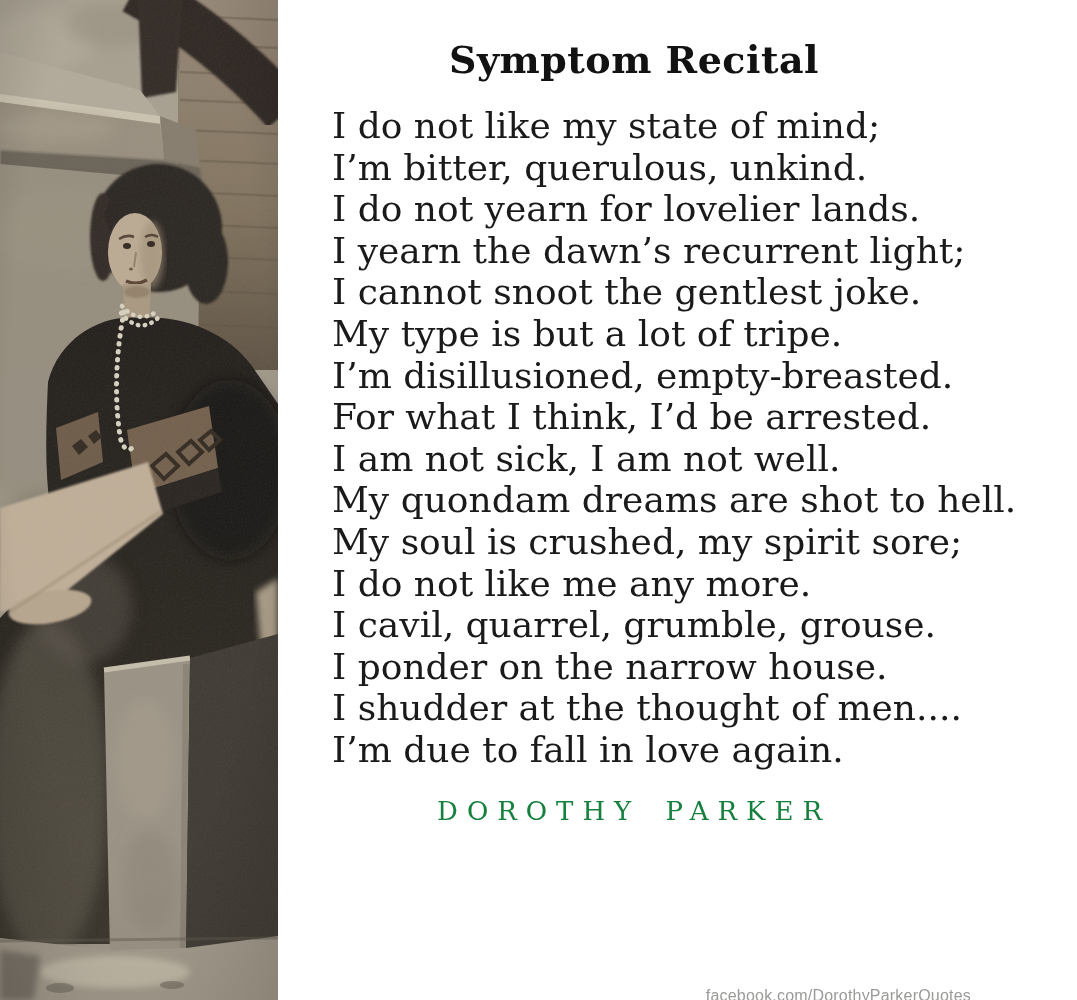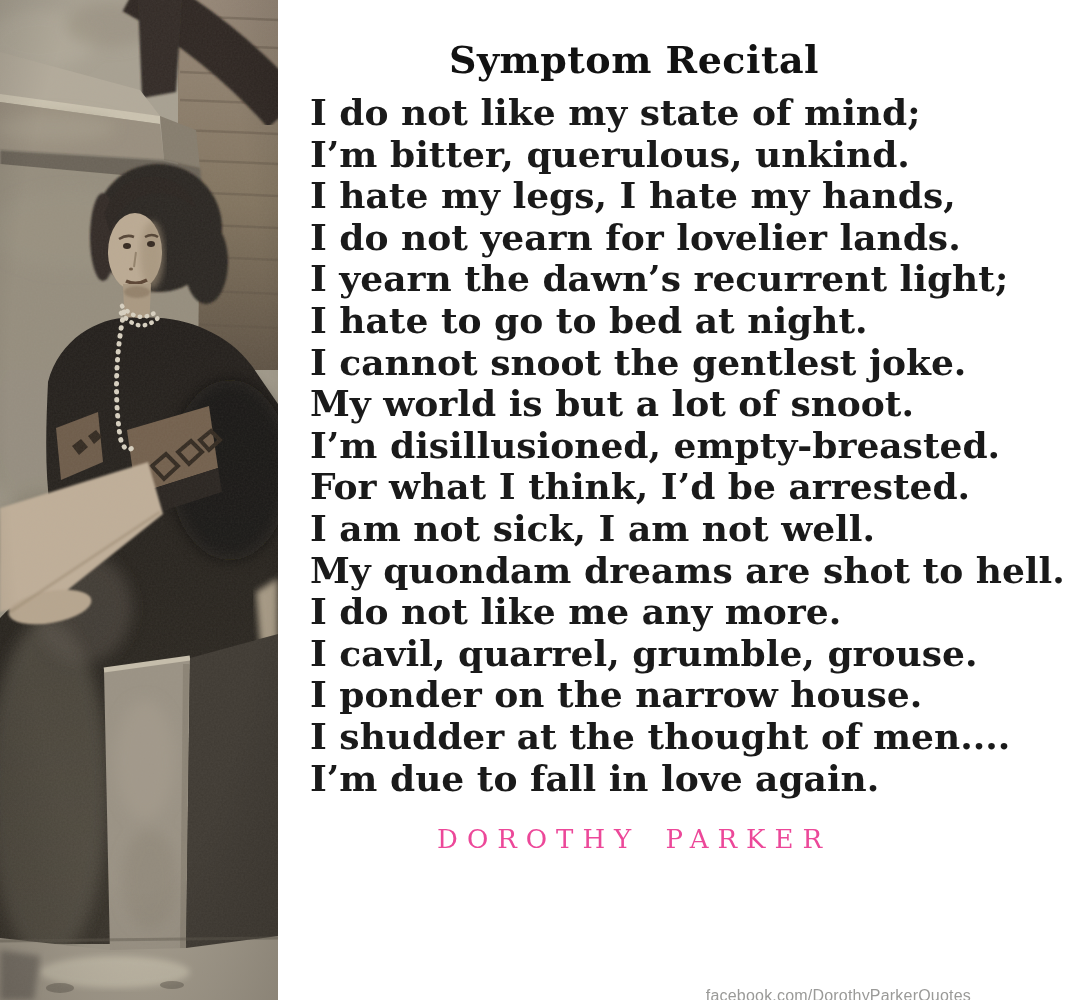--- a/index.html
+++ b/index.html
@@ -8,22 +8,22 @@
   .card{position:absolute;inset:0;background:#ffffff;}
 
   
   .photo-wrap{position:absolute;left:0;top:0;width:278px;height:1000px;overflow:hidden;}
   .photo-wrap svg{display:block;}
 
   
   .text-panel{position:absolute;left:278px;top:14px;width:712px;height:1000px;}
   .poem-title{margin-top:26px;text-align:center;font-weight:bold;font-size:38px;
               line-height:40px;color:#121212;letter-spacing:0.5px;}
-  .poem-body{margin-top:12px;padding-left:32px;font-size:36px;line-height:41.6px;
-             color:#1a1a1a;font-weight:bold;}
+  .poem-body{margin-top:25px;padding-left:54px;font-size:36px;line-height:41.6px;
+             color:#1a1a1a;}
   .poem-line{white-space:nowrap;}
   .author-credit{margin-top:25px;text-align:center;font-size:26px;font-weight:normal;
                  letter-spacing:9px;word-spacing:8px;color:#b94442;}
   .watermark{position:absolute;right:19px;bottom:9px;
              font-family:"Liberation Sans", sans-serif;font-size:16px;color:#9a9a98;
              letter-spacing:0.2px;}
 </style>
 </head>
 <body>
 
@@ -195,35 +195,34 @@
       <rect x="0" y="0" width="278" height="1000" fill="url(#vign)"></rect>
     </svg>
   </div>
 
   <div class="text-panel">
     <div class="poem-title">Symptom Recital</div>
 
     <div class="poem-body">
         <div class="poem-line">I do not like my state of mind;</div>
         <div class="poem-line">I’m bitter, querulous, unkind.</div>
-        <div class="poem-line">I hate my legs, I hate my hands,</div>
         <div class="poem-line">I do not yearn for lovelier lands.</div>
         <div class="poem-line">I yearn the dawn’s recurrent light;</div>
-        <div class="poem-line">I hate to go to bed at night.</div>
         <div class="poem-line">I cannot snoot the gentlest joke.</div>
-        <div class="poem-line">My world is but a lot of snoot.</div>
+        <div class="poem-line">My type is but a lot of tripe.</div>
         <div class="poem-line">I’m disillusioned, empty-breasted.</div>
         <div class="poem-line">For what I think, I’d be arrested.</div>
         <div class="poem-line">I am not sick, I am not well.</div>
         <div class="poem-line">My quondam dreams are shot to hell.</div>
+        <div class="poem-line">My soul is crushed, my spirit sore;</div>
         <div class="poem-line">I do not like me any more.</div>
         <div class="poem-line">I cavil, quarrel, grumble, grouse.</div>
         <div class="poem-line">I ponder on the narrow house.</div>
         <div class="poem-line">I shudder at the thought of men....</div>
         <div class="poem-line">I’m due to fall in love again.</div>
       </div>
 
-    <div class="author-credit" style="color: #ec4899;">DOROTHY PARKER</div>
+    <div class="author-credit" style="color: #15803d;">DOROTHY PARKER</div>
 
     <div class="watermark">facebook.com/DorothyParkerQuotes</div>
   </div>
 
 </div>
 
 </body></html>

